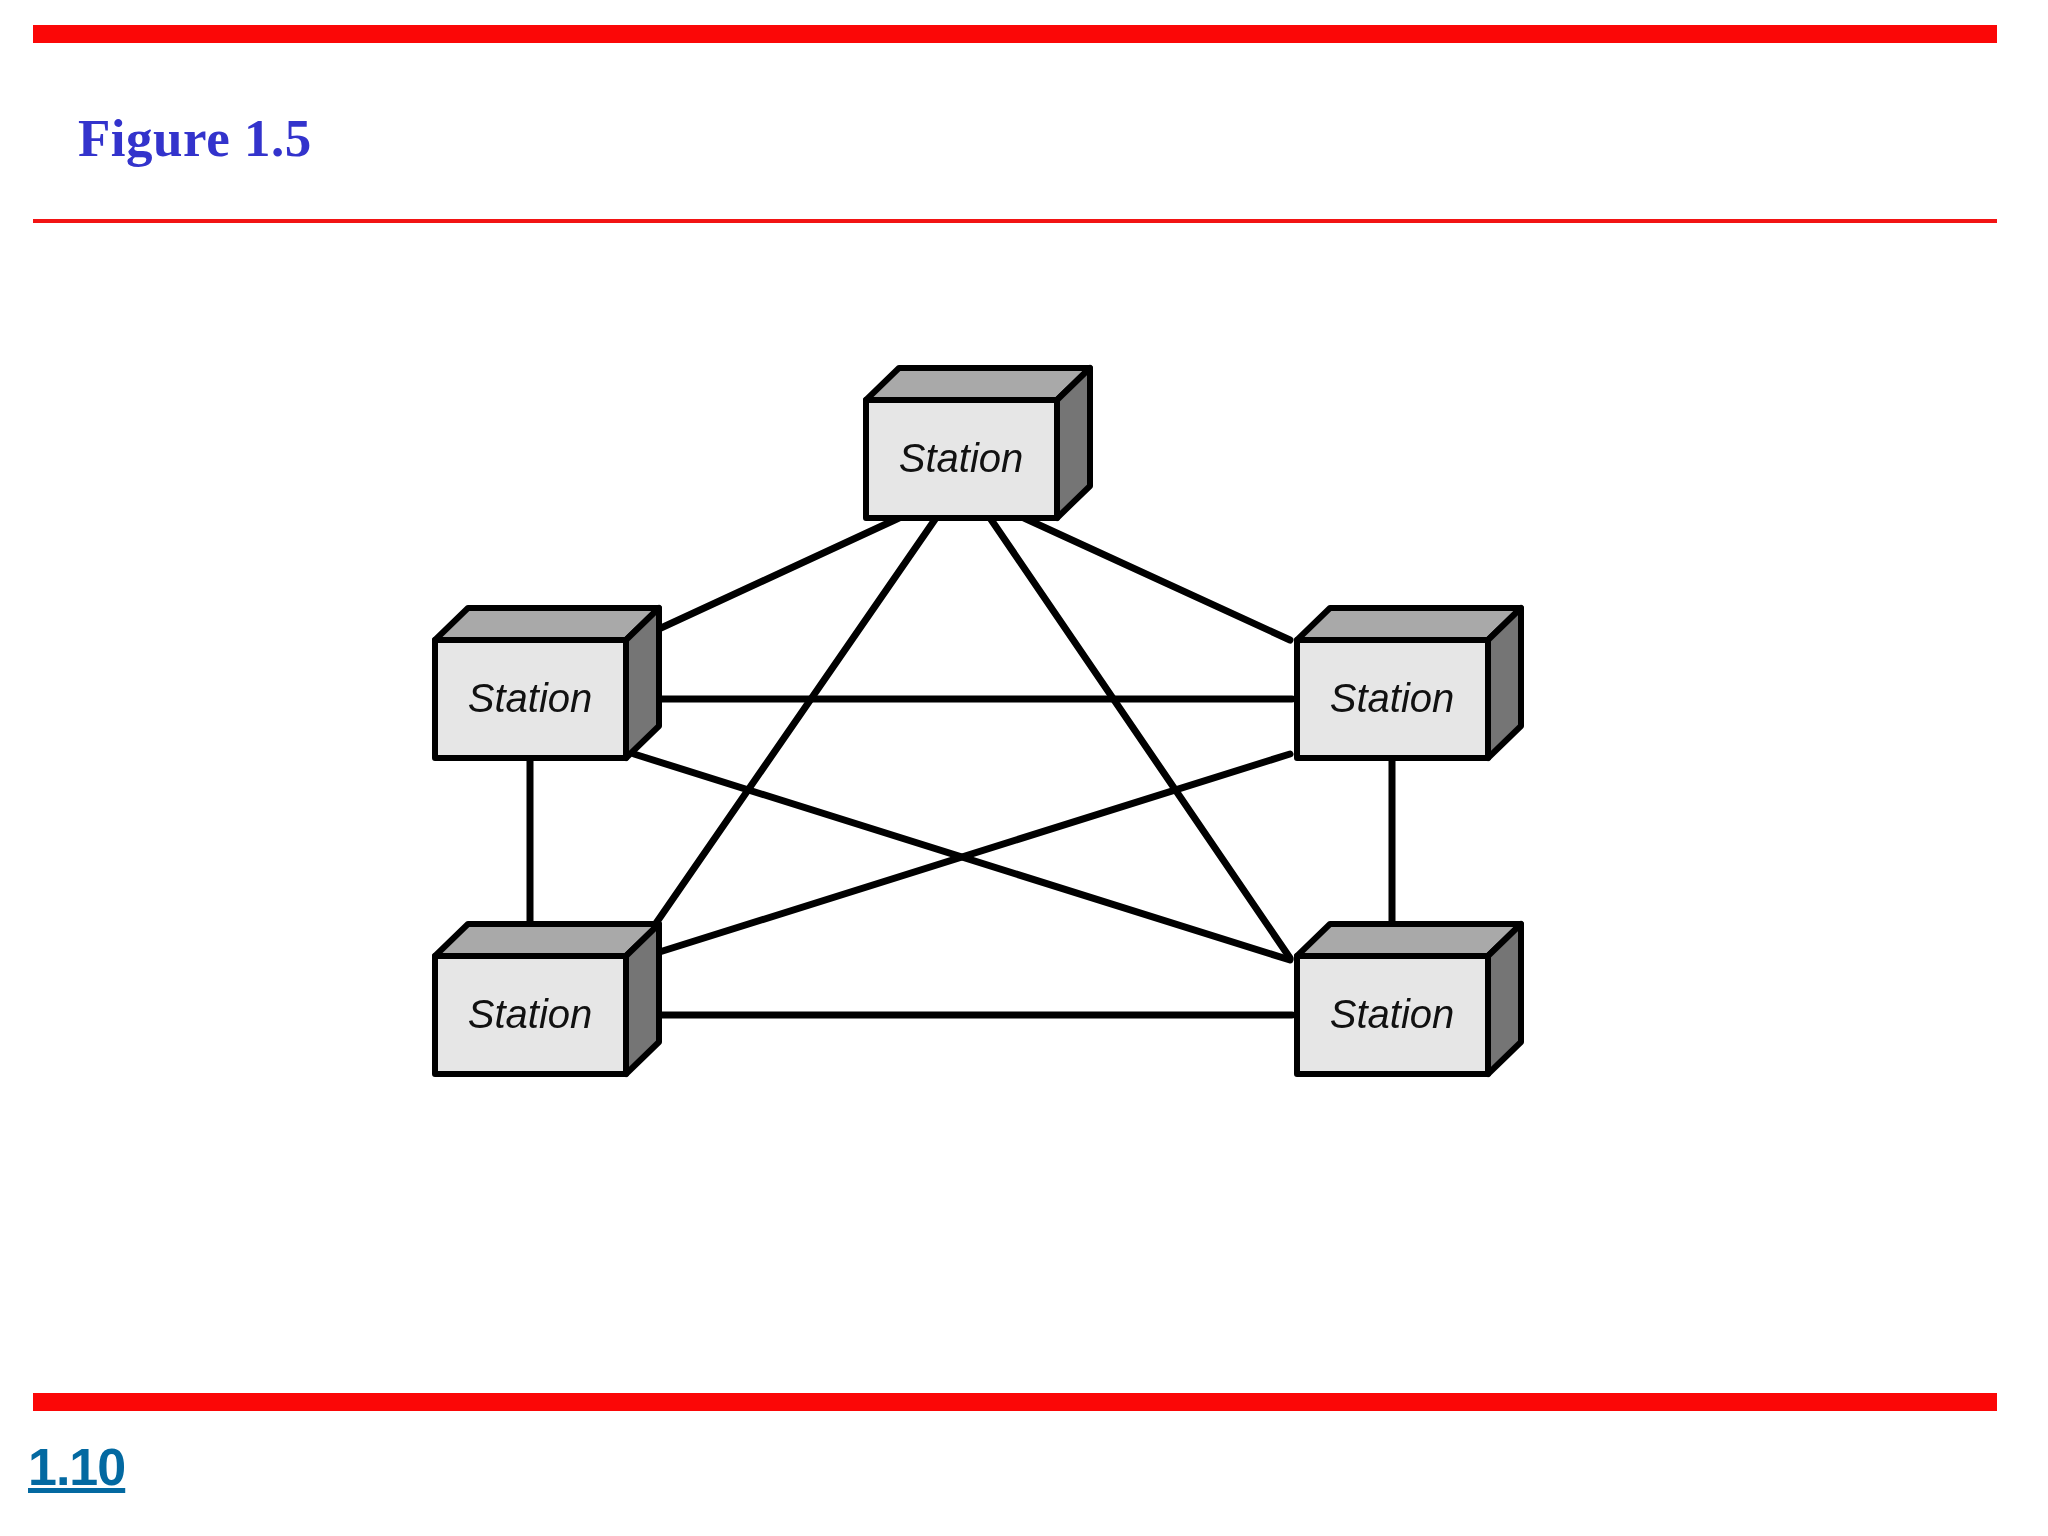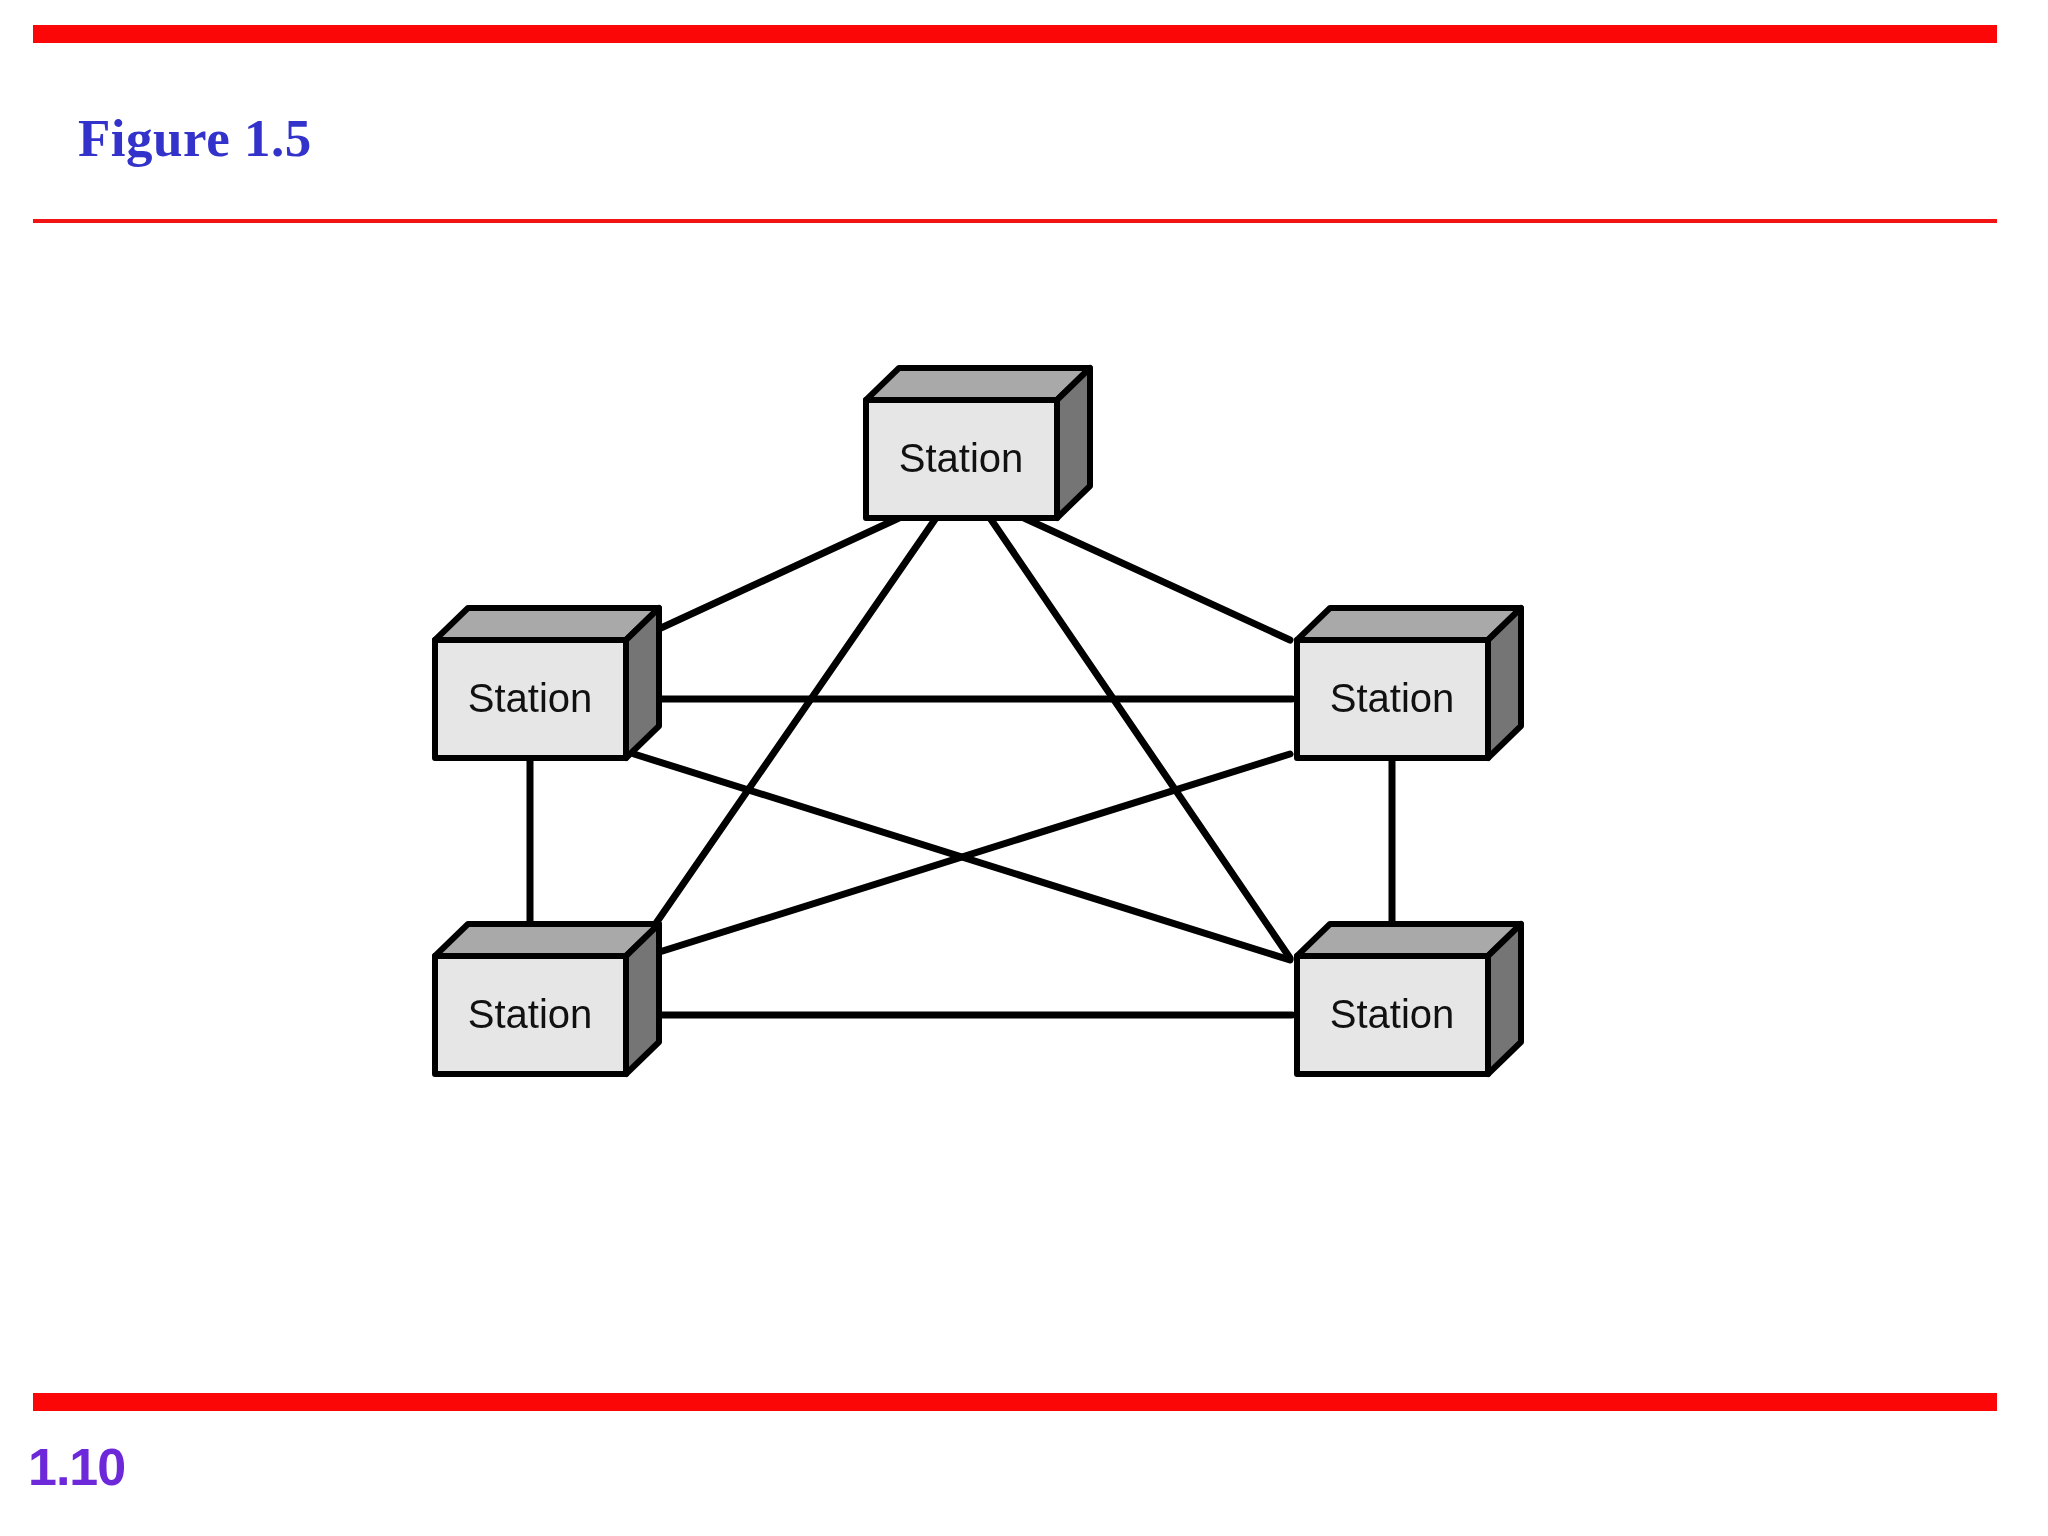--- a/index.html
+++ b/index.html
@@ -69,31 +69,33 @@
   }
 
   
   .page-number {
     position: absolute;
     left: 28px;
     top: 1437px;
     font-family: "Liberation Sans", sans-serif;
     font-weight: bold;
     font-size: 52px;
-    color: #6d28d9;
+    color: #0369a1;
     letter-spacing: -1px;
+    text-decoration: underline;
   }
 
   
   #diagram {
     position: absolute;
     left: 0;
     top: 230px;
     width: 2048px;
     height: 1150px;
+    font-style: italic;
   }
   #diagram svg {
     display: block;
     width: 2048px;
     height: 1150px;
   }
   .node-label {
     font-family: "Liberation Sans", "DejaVu Sans", sans-serif;
     font-size: 40px;
     fill: #111111;

